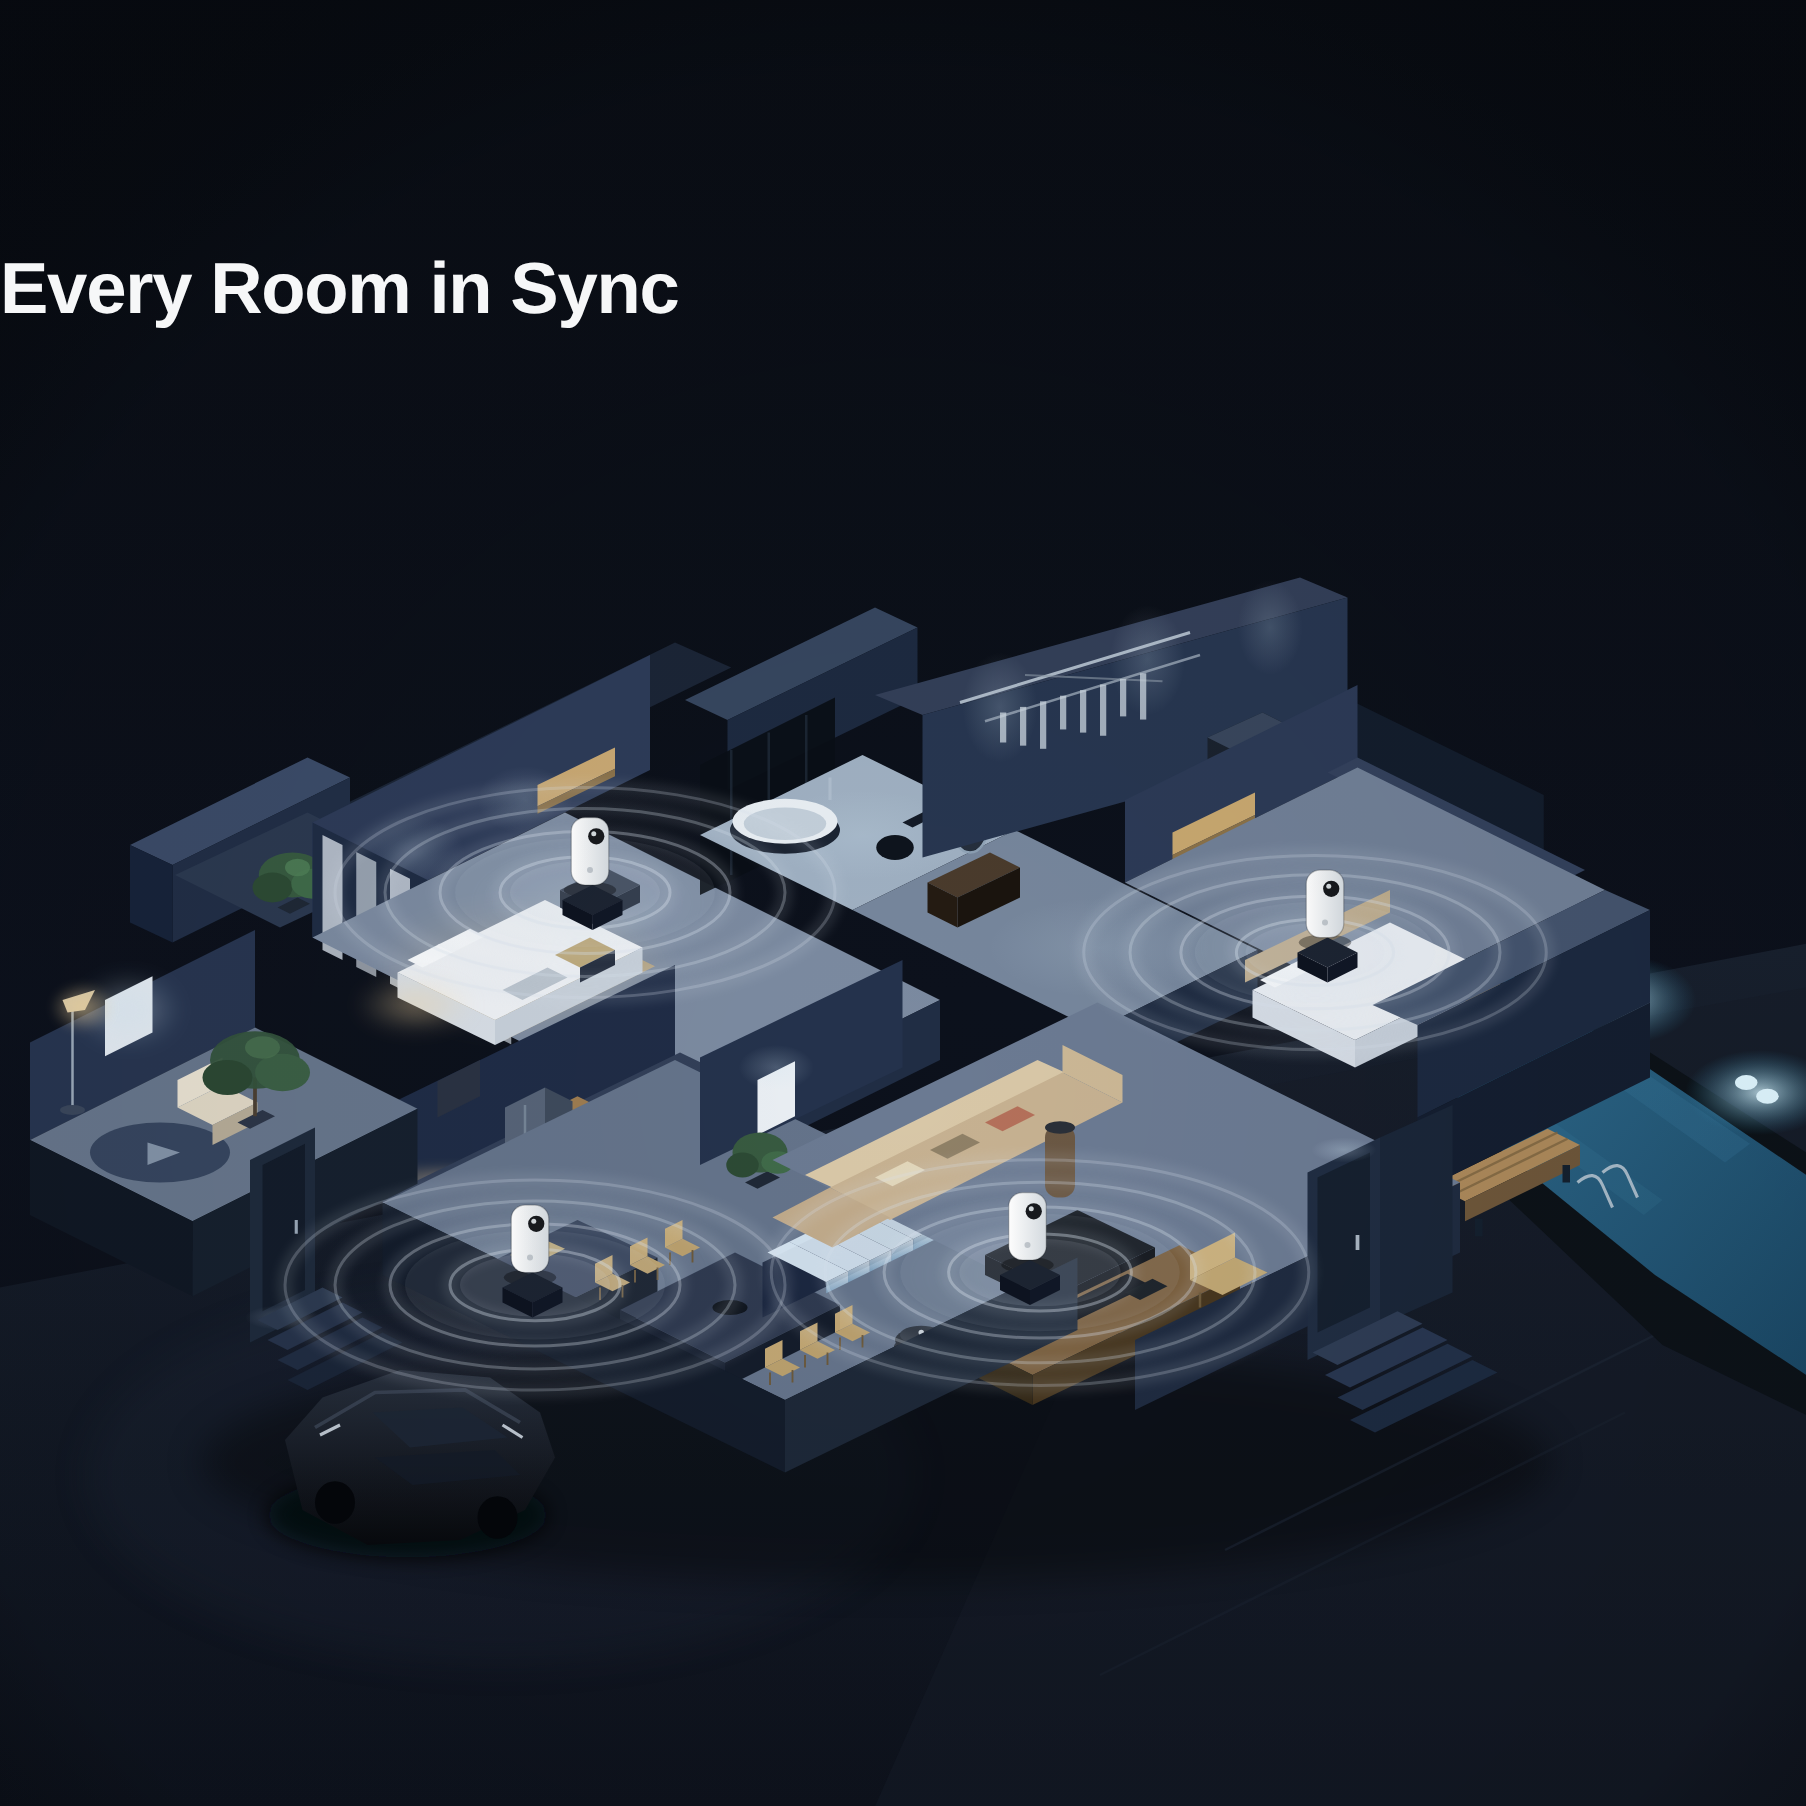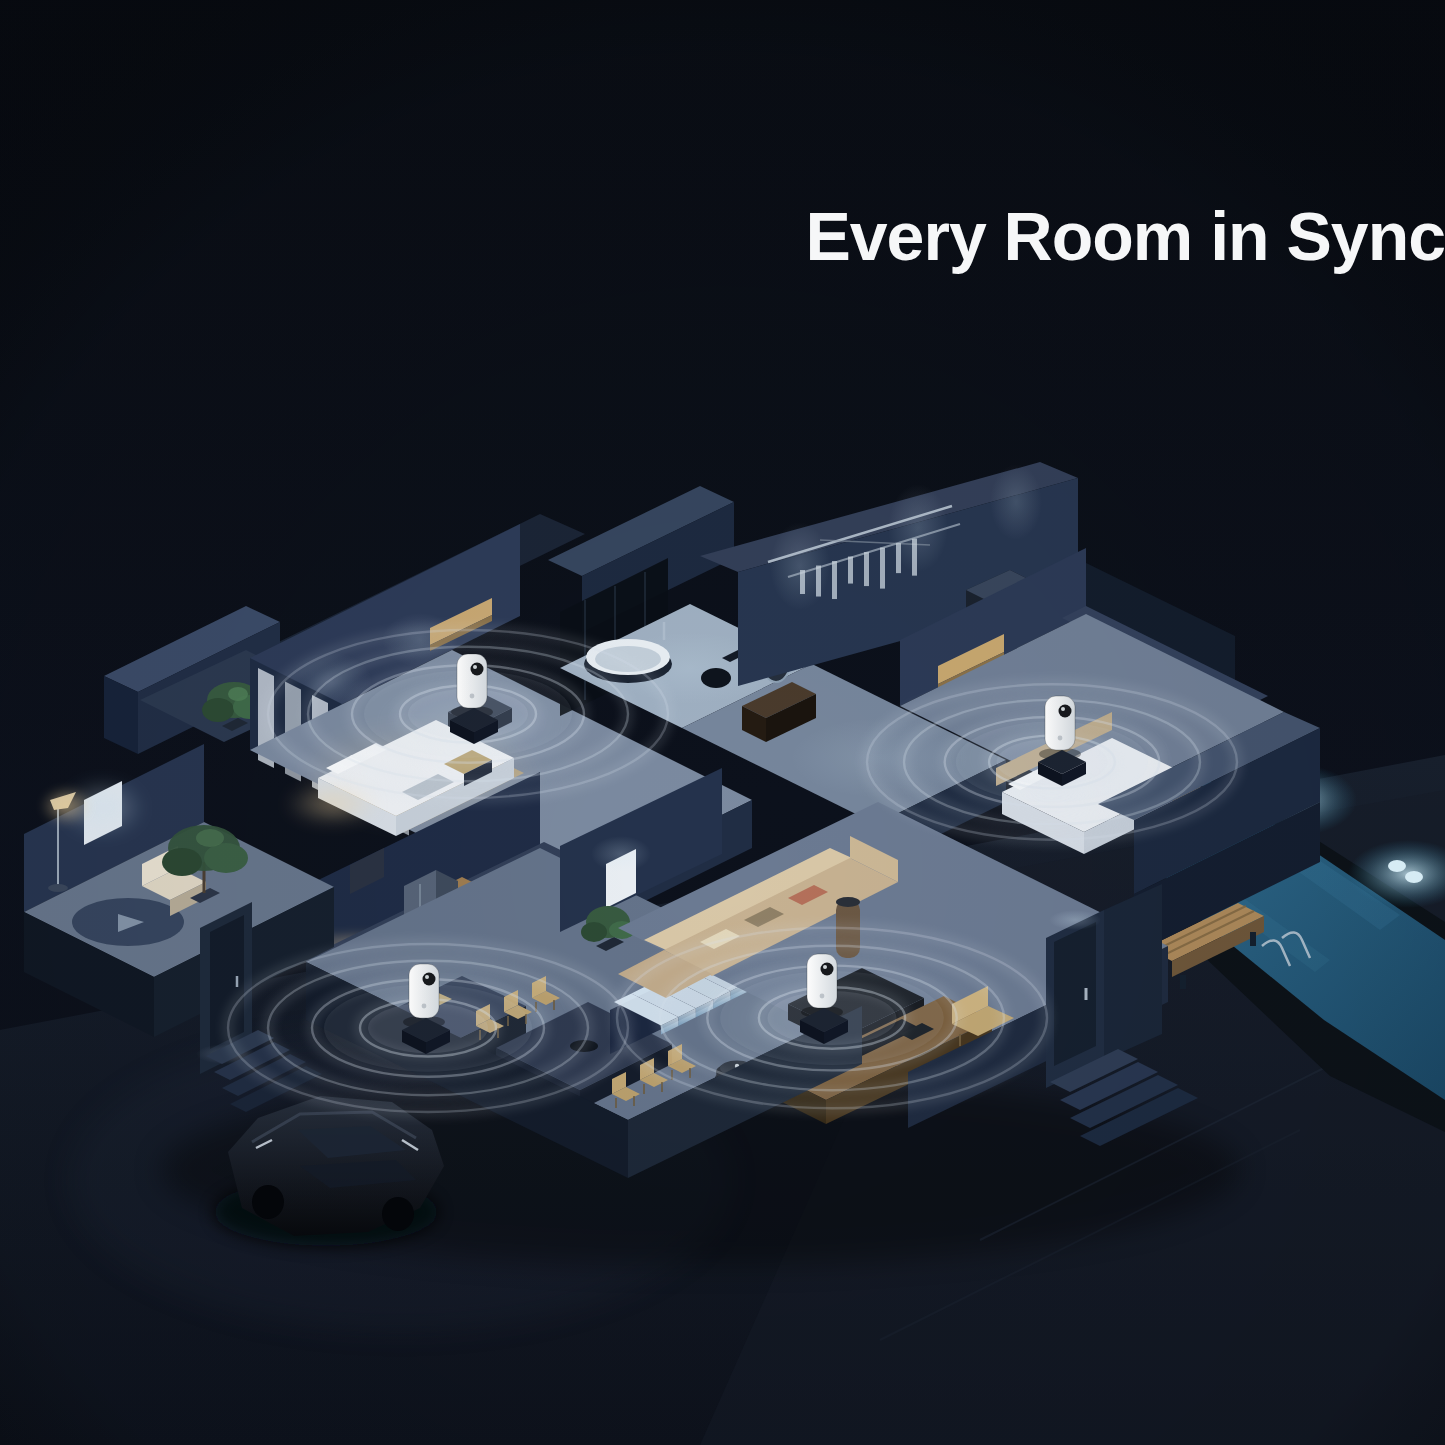--- a/index.html
+++ b/index.html
@@ -1,20 +1,20 @@
 <!DOCTYPE html>
 <html style="--headline-color: #f6f7f8;"><head>
 <meta charset="utf-8">
 <style>
   html,body{margin:0;padding:0;background:#0a0e15;}
   .stage{position:relative;width:1445px;height:1445px;overflow:hidden;
          font-family:"Liberation Sans",sans-serif;}
   .scene{position:absolute;left:0;top:0;}
   h1.headline{position:absolute;top:202px;left:0;width:100%;margin:0;
-      text-align:right;font-weight:700;font-size:68px;letter-spacing:-1px;
+      text-align:left;font-weight:700;font-size:58px;letter-spacing:-1px;
       line-height:1.0;color:var(--headline-color,#f6f7f8);z-index:5;}
 </style>
 </head>
 <body>
 
 <div class="stage">
   <h1 class="headline">Every Room in Sync</h1>
 
   <svg class="scene" width="1445" height="1445" viewBox="0 0 1445 1445" role="img" aria-label="Isometric night-time cutaway of a two-story smart home; four white smart devices, one per room, emit synchronized ripple waves; pool, parked car and lit staircase visible">
     <defs>

